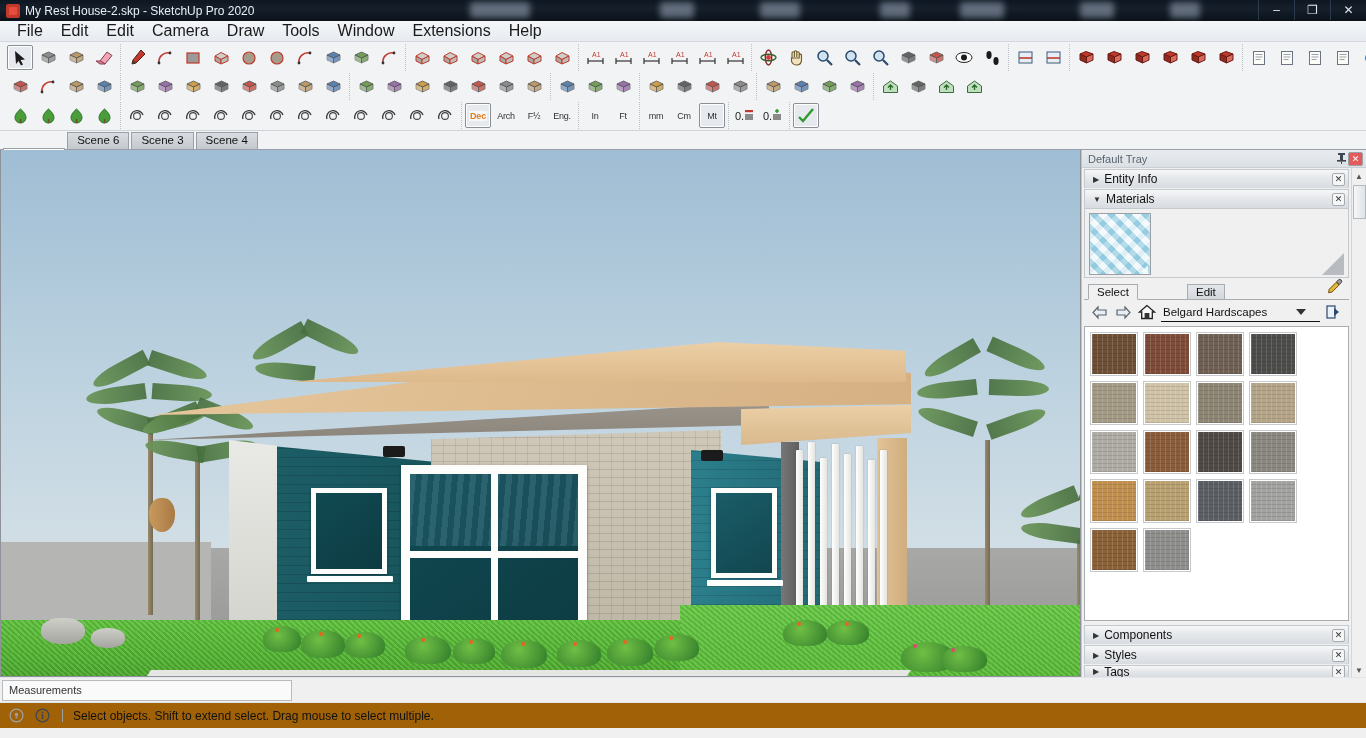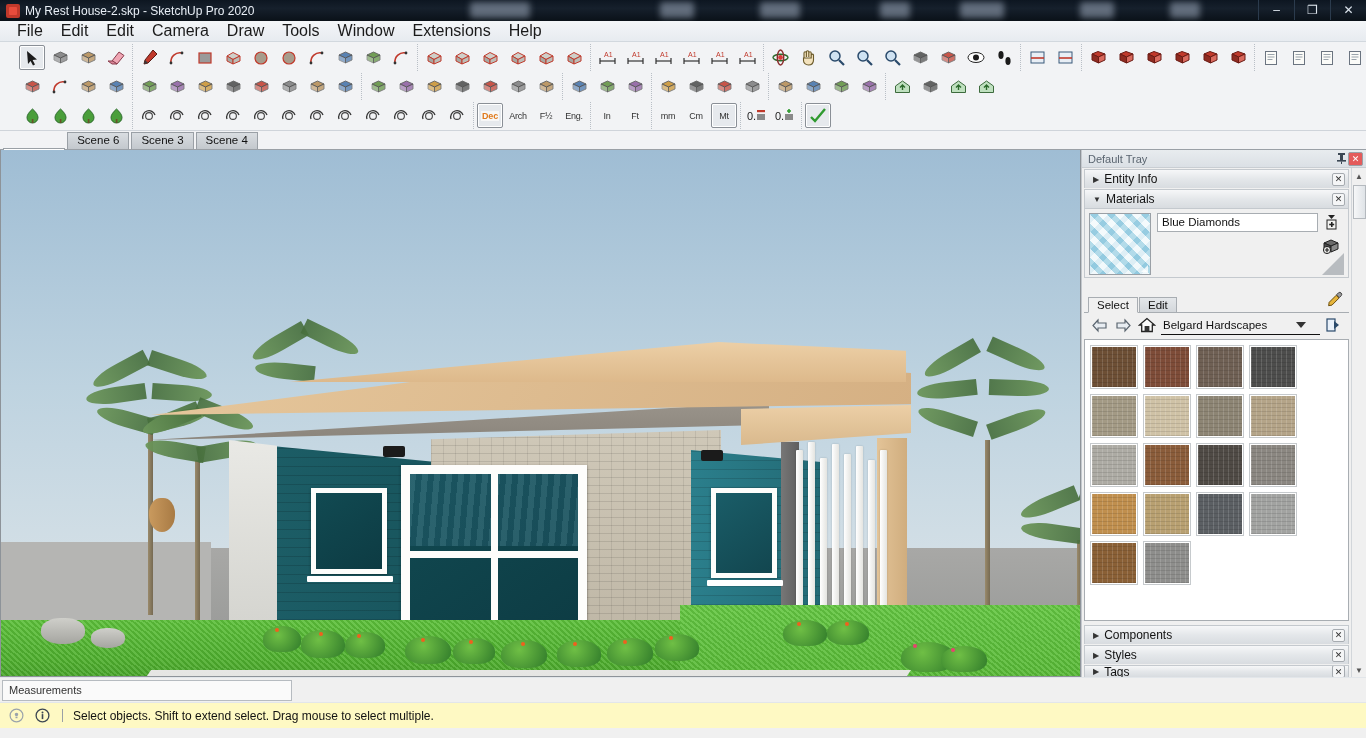--- a/index.html
+++ b/index.html
@@ -22,21 +22,21 @@
   .tb-btn { width:36px; height:20px; display:flex; align-items:center; justify-content:center;
     color:#dfe7ef; font-size:12px; border-left:1px solid #2b3b4d; }
 
   
   .menubar { height:21px; background:linear-gradient(to bottom,#f4f6f8,#e7ebf0);
     border-bottom:1px solid #d2d8de; display:flex; align-items:center; padding-left:8px; }
   .menu-item { padding:2px 9px; font-size:16px; color:#1a1a1a; }
 
   
   .toolbars { background:#f2f3f5; border-bottom:1px solid #cfd4da; padding:1px 0 0 0; }
-  .trow { height:29px; display:flex; align-items:center; padding-left:16px; }
+  .trow { height:29px; display:flex; align-items:center; padding-left:4px; }
   .tgrp { display:flex; align-items:center; height:27px;
     border-left:1px dotted #b9bfc6; padding:0 2px; }
   .tgrp:first-child { border-left:none; }
   .tbtn { width:26px; height:25px; margin:0 1px; display:flex; align-items:center;
     justify-content:center; border:1px solid transparent; border-radius:2px; position:relative; }
   .tbtn.active { border:1px solid #8a8f96; background:#e6e9ed;
     box-shadow:inset 0 0 0 1px #fff; }
   .tbtn svg { display:block; }
   .tbtn .txt { font-size:9px; color:#333; letter-spacing:-.2px; }
   .tbtn .txt.dec { color:#e07b1e; font-weight:bold; background:#f7f7f7; padding:0 1px; }
@@ -195,22 +195,22 @@
   .mat-right { flex:1; display:flex; flex-direction:column; }
   .mat-namerow { display:flex; }
   .mat-name { flex:1; height:19px; border:1px solid #a8adb2; background:#fff; font-size:11.5px;
     padding:2px 4px; color:#111; }
   .mat-tools { width:26px; display:flex; flex-direction:column; align-items:center; gap:5px;
     padding-top:1px; }
   .mat-blank { flex:1; position:relative; }
   .mat-blank:after { content:""; position:absolute; right:0; bottom:0;
     border-left:22px solid transparent; border-bottom:22px solid #b8bcc0; }
 
-  .mat-tabs { display:flex; align-items:flex-end; height:18px; margin:17px 2px 0 2px;
-    border-bottom:1px solid #a8adb2; padding-left:4px; position:relative; }
+  .mat-tabs { display:flex; align-items:flex-end; height:18px; margin:4px 2px 0 2px;
+    border-bottom:1px solid #a8adb2; padding-left:4px; position:relative;gap:48px; }
   .mtab { font-size:11.5px; padding:1px 8px 1px 8px; border:1px solid #a8adb2;
     border-bottom:none; background:linear-gradient(to bottom,#e4e7ea,#d3d7db); color:#111;
     margin-right:1px; }
   .mtab.active { background:#f0f0f0; position:relative; top:1px; border-bottom:1px solid #f0f0f0; }
   .eyedrop { position:absolute; right:6px; bottom:1px; }
 
   .mat-nav { height:24px; display:flex; align-items:center; gap:4px; padding:0 5px;
     margin:0 2px; }
   .navbtn { width:20px; height:20px; display:flex; align-items:center; justify-content:center; }
   .mat-select { flex:1; height:19px; border:none; border-bottom:1px solid #111; background:#f0f0f0;
@@ -232,21 +232,21 @@
     font-size:8px; color:#555; }
   .sc-thumb { width:13px; height:34px; background:linear-gradient(to right,#f6f7f8,#dfe3e7);
     border:1px solid #b4b9be; margin-top:2px; }
   .sc-track { flex:1; }
 
   
   .measbar { height:25px; background:#f0f0f0; display:flex; align-items:center;
     padding-left:2px; border-top:1px solid #e2e6ea; }
   .meas-box { width:290px; height:21px; border:1px solid #b6bbc0; background:#fafafa;
     font-size:11px; color:#333; padding:3px 6px; }
-  .statusbar { height:26px; background:#fef9c3; display:flex; align-items:center;
+  .statusbar { height:26px; background:#a16207; display:flex; align-items:center;
     padding-left:6px; gap:6px; border-top:1px solid #e2e6ea; }
   .st-icon { width:20px; height:20px; display:flex; align-items:center; justify-content:center; }
   .st-sep { width:1px; height:13px; background:#9aa0a6; margin:0 4px; }
   .st-text { font-size:12px; color:#111; }
 </style>
 </head>
 <body>
 
 <div class="titlebar">
   <div class="tb-blur" style="left:470px;width:60px"></div>
@@ -1381,42 +1381,20 @@
 
         <div class="panel-hdr">
           <span class="arrow">▼</span>
           <span class="name">Materials</span>
           <span class="pclose">✕</span>
         </div>
 
         <div class="mat-body">
           <div class="mat-thumb"></div>
           <div class="mat-right">
-            <div class="mat-namerow">
-              <div class="mat-name">Blue Diamonds</div>
-              <div class="mat-tools">
-                <span>
-                  <svg width="15" height="16" viewBox="0 0 15 16">
-                      <path d="M4 1h7l-3.5 4z" fill="#222"></path>
-                      <rect x="3" y="6" width="9" height="9" fill="#f4f4f2" stroke="#222"></rect>
-                      <rect x="7" y="8" width="1.6" height="5" fill="#222"></rect>
-                      <rect x="5.2" y="9.7" width="5" height="1.6" fill="#222"></rect>
-                    </svg>
-                </span>
-                <span>
-                  <svg width="20" height="18" viewBox="0 0 20 18">
-                      <path d="M3 5l7-3 7 3-7 3z" fill="#6b6b6b" stroke="#222"></path>
-                      <path d="M3 5v6l7 3V8z" fill="#4a4a4a" stroke="#222"></path>
-                      <path d="M17 5v6l-7 3V8z" fill="#8a8a8a" stroke="#222"></path>
-                      <circle cx="6" cy="12" r="3.6" fill="#f2f2f0" stroke="#222"></circle>
-                      <path d="M6 9.8v4.4M3.8 12h4.4" stroke="#222" stroke-width="1.2"></path>
-                    </svg>
-                </span>
-              </div>
-            </div>
             <div class="mat-blank"></div>
           </div>
         </div>
 
         <div class="mat-tabs">
           <div class="mtab active">Select</div>
           <div class="mtab">Edit</div>
           <span class="eyedrop">
             <svg width="17" height="17" viewBox="0 0 17 17">
                 <path d="M12.5 1.8a2 2 0 0 1 2.8 2.8l-2 2-2.8-2.8z" fill="#9b9b9b" stroke="#444"></path>

